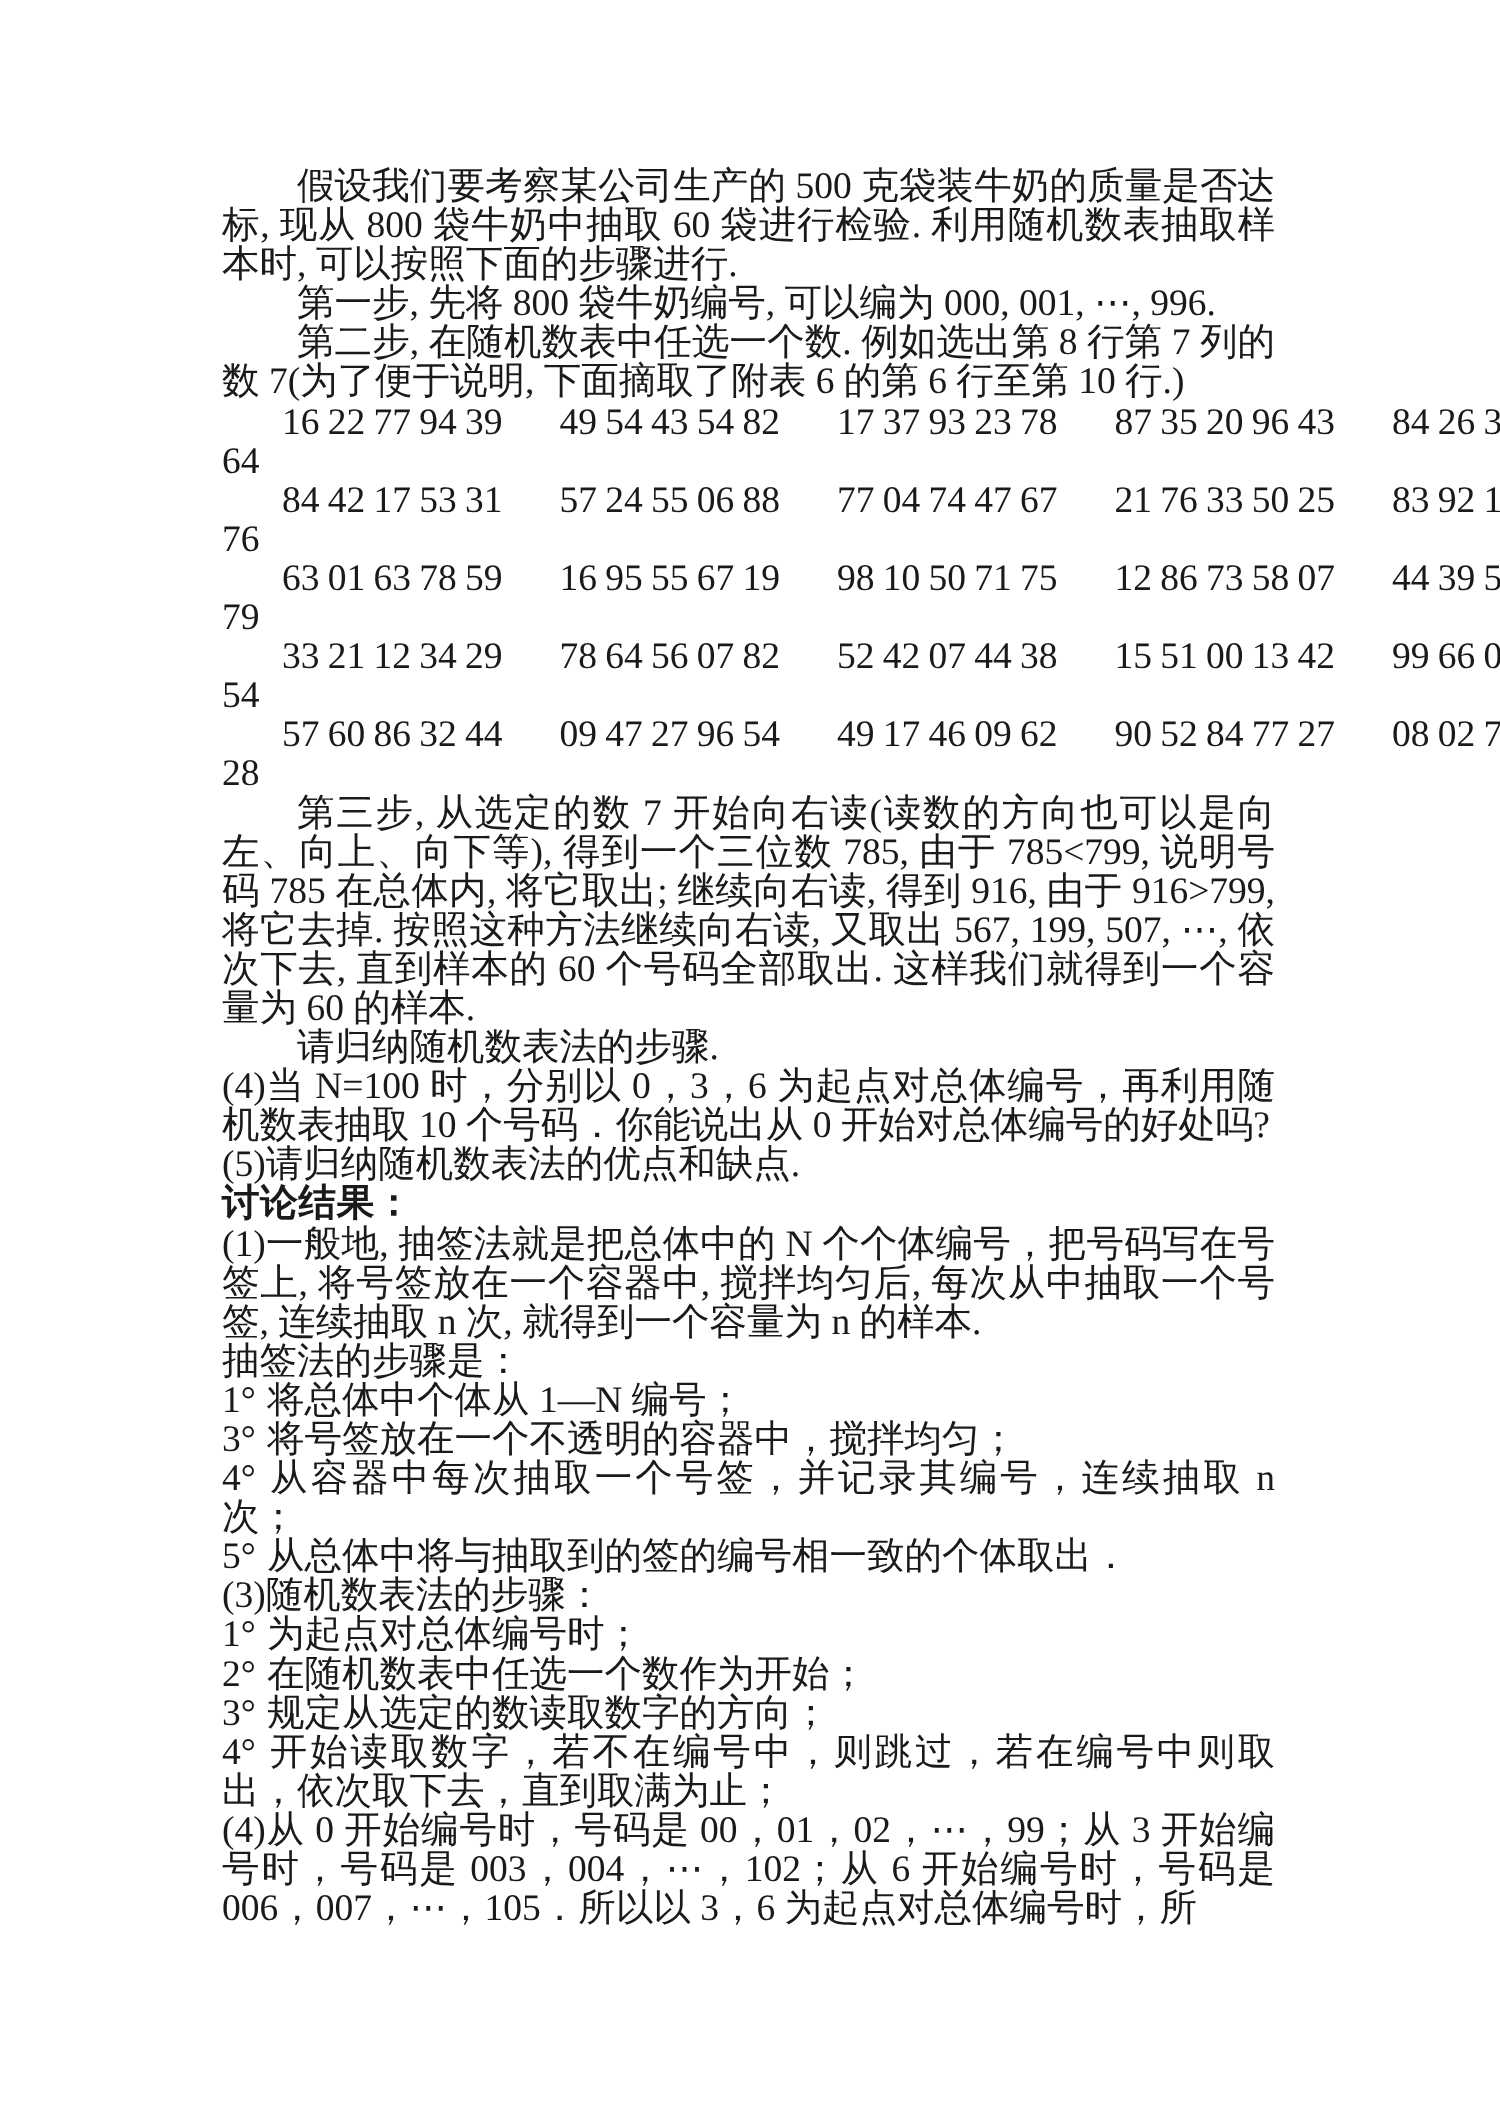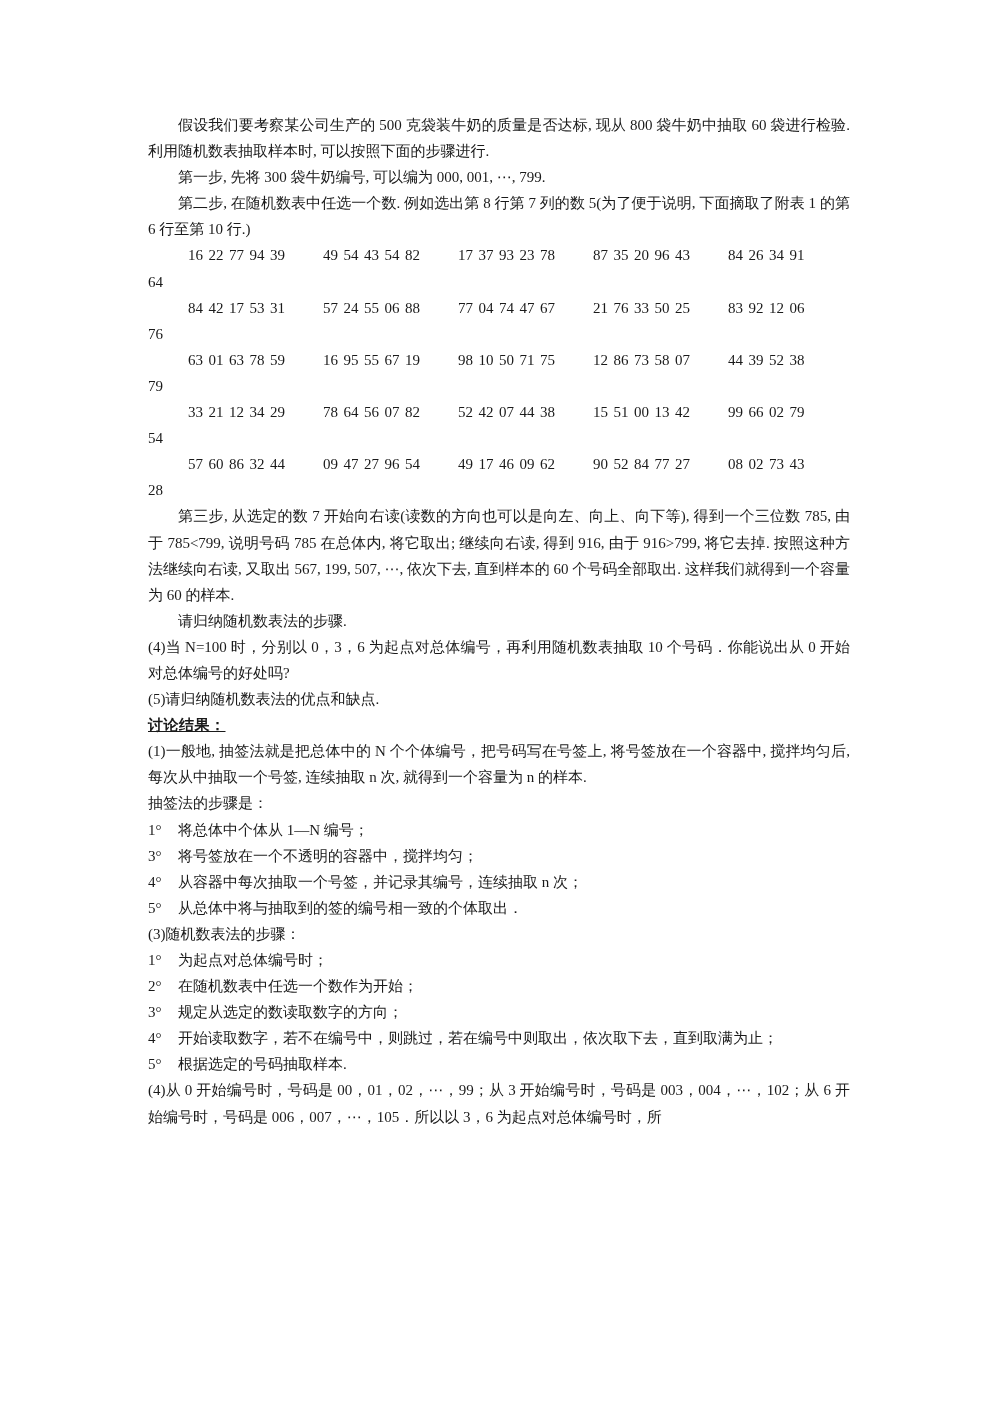--- a/index.html
+++ b/index.html
@@ -18,39 +18,38 @@
   }
   .page {
     position: relative;
     width: 1000px;
     height: 1414px;
     box-sizing: border-box;
     padding: 112px 150px 0 148px;
   }
   .doc-body {
     width: 702px;
-    font-size: 15px;
+    font-size: 25px;
     line-height: 26.1px;
     text-align: justify;
     text-justify: inter-ideograph;
   }
   p {
     margin: 0;
   }
   .para-indent {
     text-indent: 2em;
   }
   .para-flush {
     text-indent: 0;
   }
   .heading-bold {
     font-weight: bold;
     text-indent: 0;
     letter-spacing: 0.5px;
-    text-decoration: underline;
   }
   
   .rnd-row {
     text-indent: 0;
     white-space: normal;
     word-spacing: 0;
   }
   .rnd-row .grp {
     margin-left: 38px;
   }
@@ -74,22 +73,22 @@
     min-width: 30px;
   }
 </style>
 </head>
 <body>
 
 <div class="page">
   <div class="doc-body">
 
     <p class="para-indent">假设我们要考察某公司生产的 500 克袋装牛奶的质量是否达标, 现从 800 袋牛奶中抽取 60 袋进行检验. 利用随机数表抽取样本时, 可以按照下面的步骤进行.</p>
-    <p class="para-indent">第一步, 先将 300 袋牛奶编号, 可以编为 000, 001, ⋯, 799.</p>
-    <p class="para-indent">第二步, 在随机数表中任选一个数. 例如选出第 8 行第 7 列的数 5(为了便于说明, 下面摘取了附表 1 的第 6 行至第 10 行.)</p>
+    <p class="para-indent">第一步, 先将 800 袋牛奶编号, 可以编为 000, 001, ⋯, 996.</p>
+    <p class="para-indent">第二步, 在随机数表中任选一个数. 例如选出第 8 行第 7 列的数 7(为了便于说明, 下面摘取了附表 6 的第 6 行至第 10 行.)</p>
 
     <div id="random-number-table">
         <p class="rnd-row"><span class="grp"><span class="num">16</span><span class="num">22</span><span class="num">77</span><span class="num">94</span><span class="num">39</span></span><span class="grp"><span class="num">49</span><span class="num">54</span><span class="num">43</span><span class="num">54</span><span class="num">82</span></span><span class="grp"><span class="num">17</span><span class="num">37</span><span class="num">93</span><span class="num">23</span><span class="num">78</span></span><span class="grp"><span class="num">87</span><span class="num">35</span><span class="num">20</span><span class="num">96</span><span class="num">43</span></span><span class="grp"><span class="num">84</span><span class="num">26</span><span class="num">34</span><span class="num">91</span></span></p>
         <p class="rnd-tail">64</p>
         <p class="rnd-row"><span class="grp"><span class="num">84</span><span class="num">42</span><span class="num">17</span><span class="num">53</span><span class="num">31</span></span><span class="grp"><span class="num">57</span><span class="num">24</span><span class="num">55</span><span class="num">06</span><span class="num">88</span></span><span class="grp"><span class="num">77</span><span class="num">04</span><span class="num">74</span><span class="num">47</span><span class="num">67</span></span><span class="grp"><span class="num">21</span><span class="num">76</span><span class="num">33</span><span class="num">50</span><span class="num">25</span></span><span class="grp"><span class="num">83</span><span class="num">92</span><span class="num">12</span><span class="num">06</span></span></p>
         <p class="rnd-tail">76</p>
         <p class="rnd-row"><span class="grp"><span class="num">63</span><span class="num">01</span><span class="num">63</span><span class="num">78</span><span class="num">59</span></span><span class="grp"><span class="num">16</span><span class="num">95</span><span class="num">55</span><span class="num">67</span><span class="num">19</span></span><span class="grp"><span class="num">98</span><span class="num">10</span><span class="num">50</span><span class="num">71</span><span class="num">75</span></span><span class="grp"><span class="num">12</span><span class="num">86</span><span class="num">73</span><span class="num">58</span><span class="num">07</span></span><span class="grp"><span class="num">44</span><span class="num">39</span><span class="num">52</span><span class="num">38</span></span></p>
         <p class="rnd-tail">79</p>
         <p class="rnd-row"><span class="grp"><span class="num">33</span><span class="num">21</span><span class="num">12</span><span class="num">34</span><span class="num">29</span></span><span class="grp"><span class="num">78</span><span class="num">64</span><span class="num">56</span><span class="num">07</span><span class="num">82</span></span><span class="grp"><span class="num">52</span><span class="num">42</span><span class="num">07</span><span class="num">44</span><span class="num">38</span></span><span class="grp"><span class="num">15</span><span class="num">51</span><span class="num">00</span><span class="num">13</span><span class="num">42</span></span><span class="grp"><span class="num">99</span><span class="num">66</span><span class="num">02</span><span class="num">79</span></span></p>
         <p class="rnd-tail">54</p>
@@ -113,19 +112,18 @@
         <p class="step-line"><span class="step-mark">4°</span><span>从容器中每次抽取一个号签，并记录其编号，连续抽取 n 次；</span></p>
         <p class="step-line"><span class="step-mark">5°</span><span>从总体中将与抽取到的签的编号相一致的个体取出．</span></p>
       </div>
 
     <p class="para-flush">(3)随机数表法的步骤：</p>
     <div id="random-table-steps-list">
         <p class="step-line"><span class="step-mark">1°</span><span>为起点对总体编号时；</span></p>
         <p class="step-line"><span class="step-mark">2°</span><span>在随机数表中任选一个数作为开始；</span></p>
         <p class="step-line"><span class="step-mark">3°</span><span>规定从选定的数读取数字的方向；</span></p>
         <p class="step-line"><span class="step-mark">4°</span><span>开始读取数字，若不在编号中，则跳过，若在编号中则取出，依次取下去，直到取满为止；</span></p>
-        <p class="step-line"><span class="step-mark">5°</span><span>根据选定的号码抽取样本.</span></p>
       </div>
 
     <p class="para-flush">(4)从 0 开始编号时，号码是 00，01，02，⋯，99；从 3 开始编号时，号码是 003，004，⋯，102；从 6 开始编号时，号码是 006，007，⋯，105．所以以 3，6 为起点对总体编号时，所</p>
 
   </div>
 </div>
 
 </body></html>

